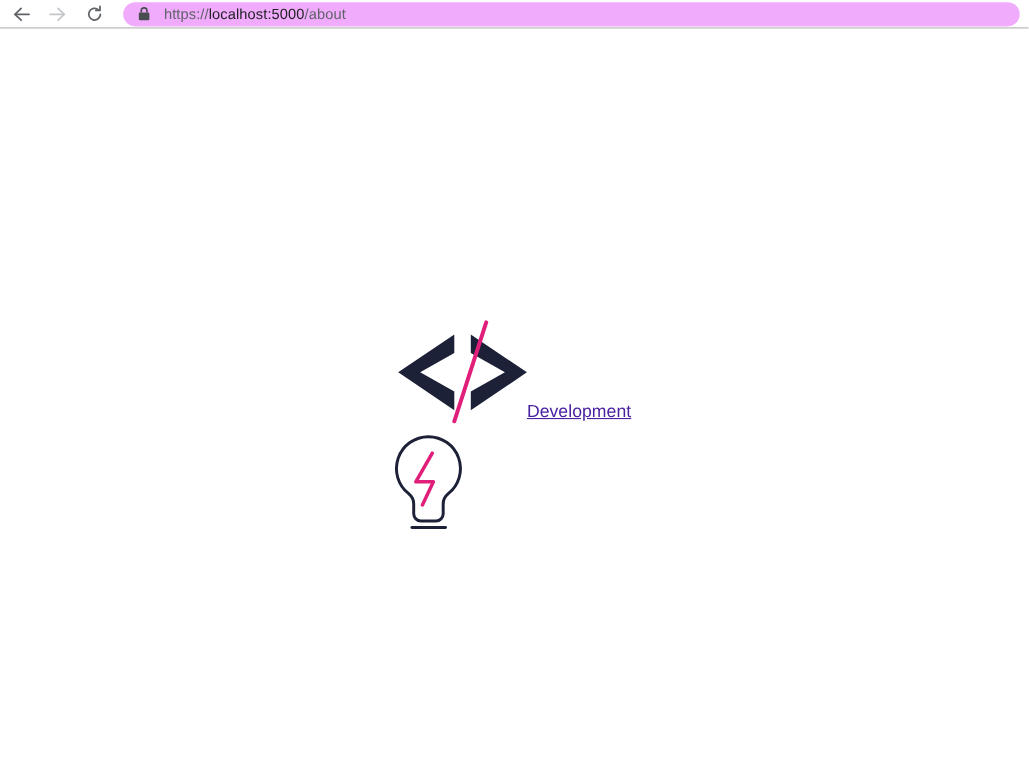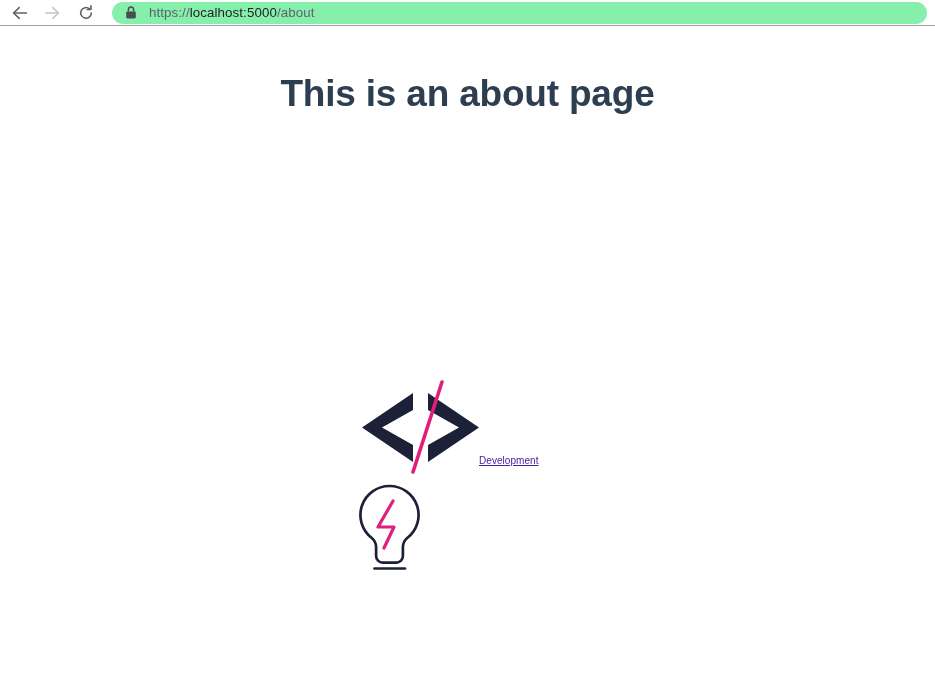--- a/index.html
+++ b/index.html
@@ -34,21 +34,21 @@
   .nav-btn svg { display: block; }
   #nav-back { margin-left: 6px; }
   #nav-forward { margin-left: 4px; }
   #nav-reload { margin-left: 6px; }
 
   #omnibox {
     flex: 1 1 auto;
     margin-left: 12px;
     margin-right: 8px;
     height: 22px;
-    background: #86efac;
+    background: #f0abfc;
     border-radius: 11px;
     display: flex;
     align-items: center;
     padding-left: 12px;
     box-sizing: border-box;
   }
   #omnibox .lock-icon {
     width: 13px;
     height: 13px;
     margin-right: 12px;
@@ -130,21 +130,21 @@
   .service-row {
     position: relative;
     width: 100%;
   }
   .service-icon {
     position: absolute;
     display: block;
   }
   .service-link {
     position: absolute;
-    font-size: 10px;
+    font-size: 16px;
     color: #4a20a0;
     text-decoration: underline;
     white-space: nowrap;
     letter-spacing: 0.05px;
   }
 </style>
 </head>
 <body>
 
 <div id="browser-chrome">
@@ -185,21 +185,20 @@
     </span>
     <span id="url-text">
       <span>https://</span><span class="url-strong">localhost:5000</span><span>/about</span>
     </span>
   </div>
 </div>
 
 <div id="page">
 
 
-  <h1 id="page-title">This is an about page</h1>
 
 
 
   <div class="service-row">
     <span class="service-icon" style="left:358px; top:265px;">
       <svg width="125" height="95" viewBox="0 0 125 95">
         <polygon points="55,13 55,30 24,47.5 55,65 55,82 4,47.5" fill="#1c2138"></polygon>
         <polygon points="70,13 70,30 101,47.5 70,65 70,82 121,47.5" fill="#1c2138"></polygon>
         <line x1="84" y1="2" x2="55" y2="92" stroke="#e01f7a" stroke-width="3.6" stroke-linecap="round"></line>
       </svg>

